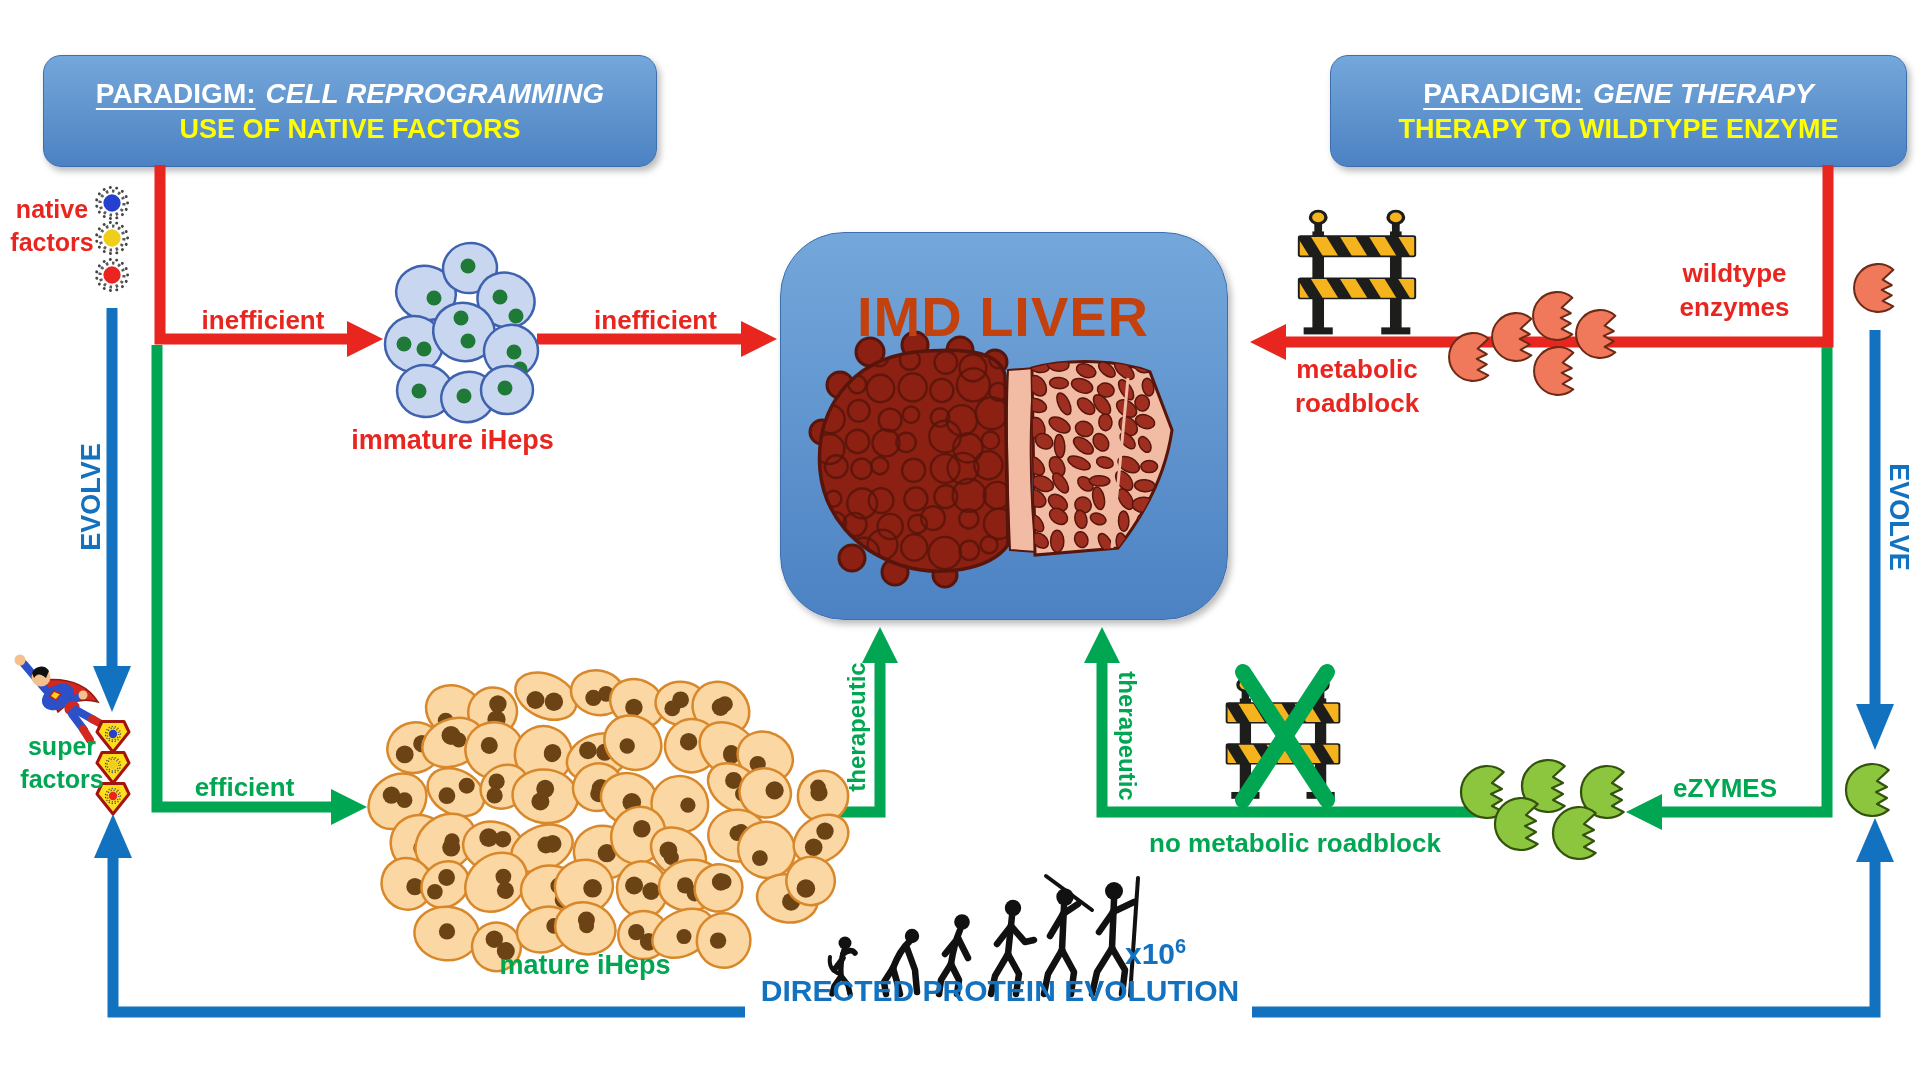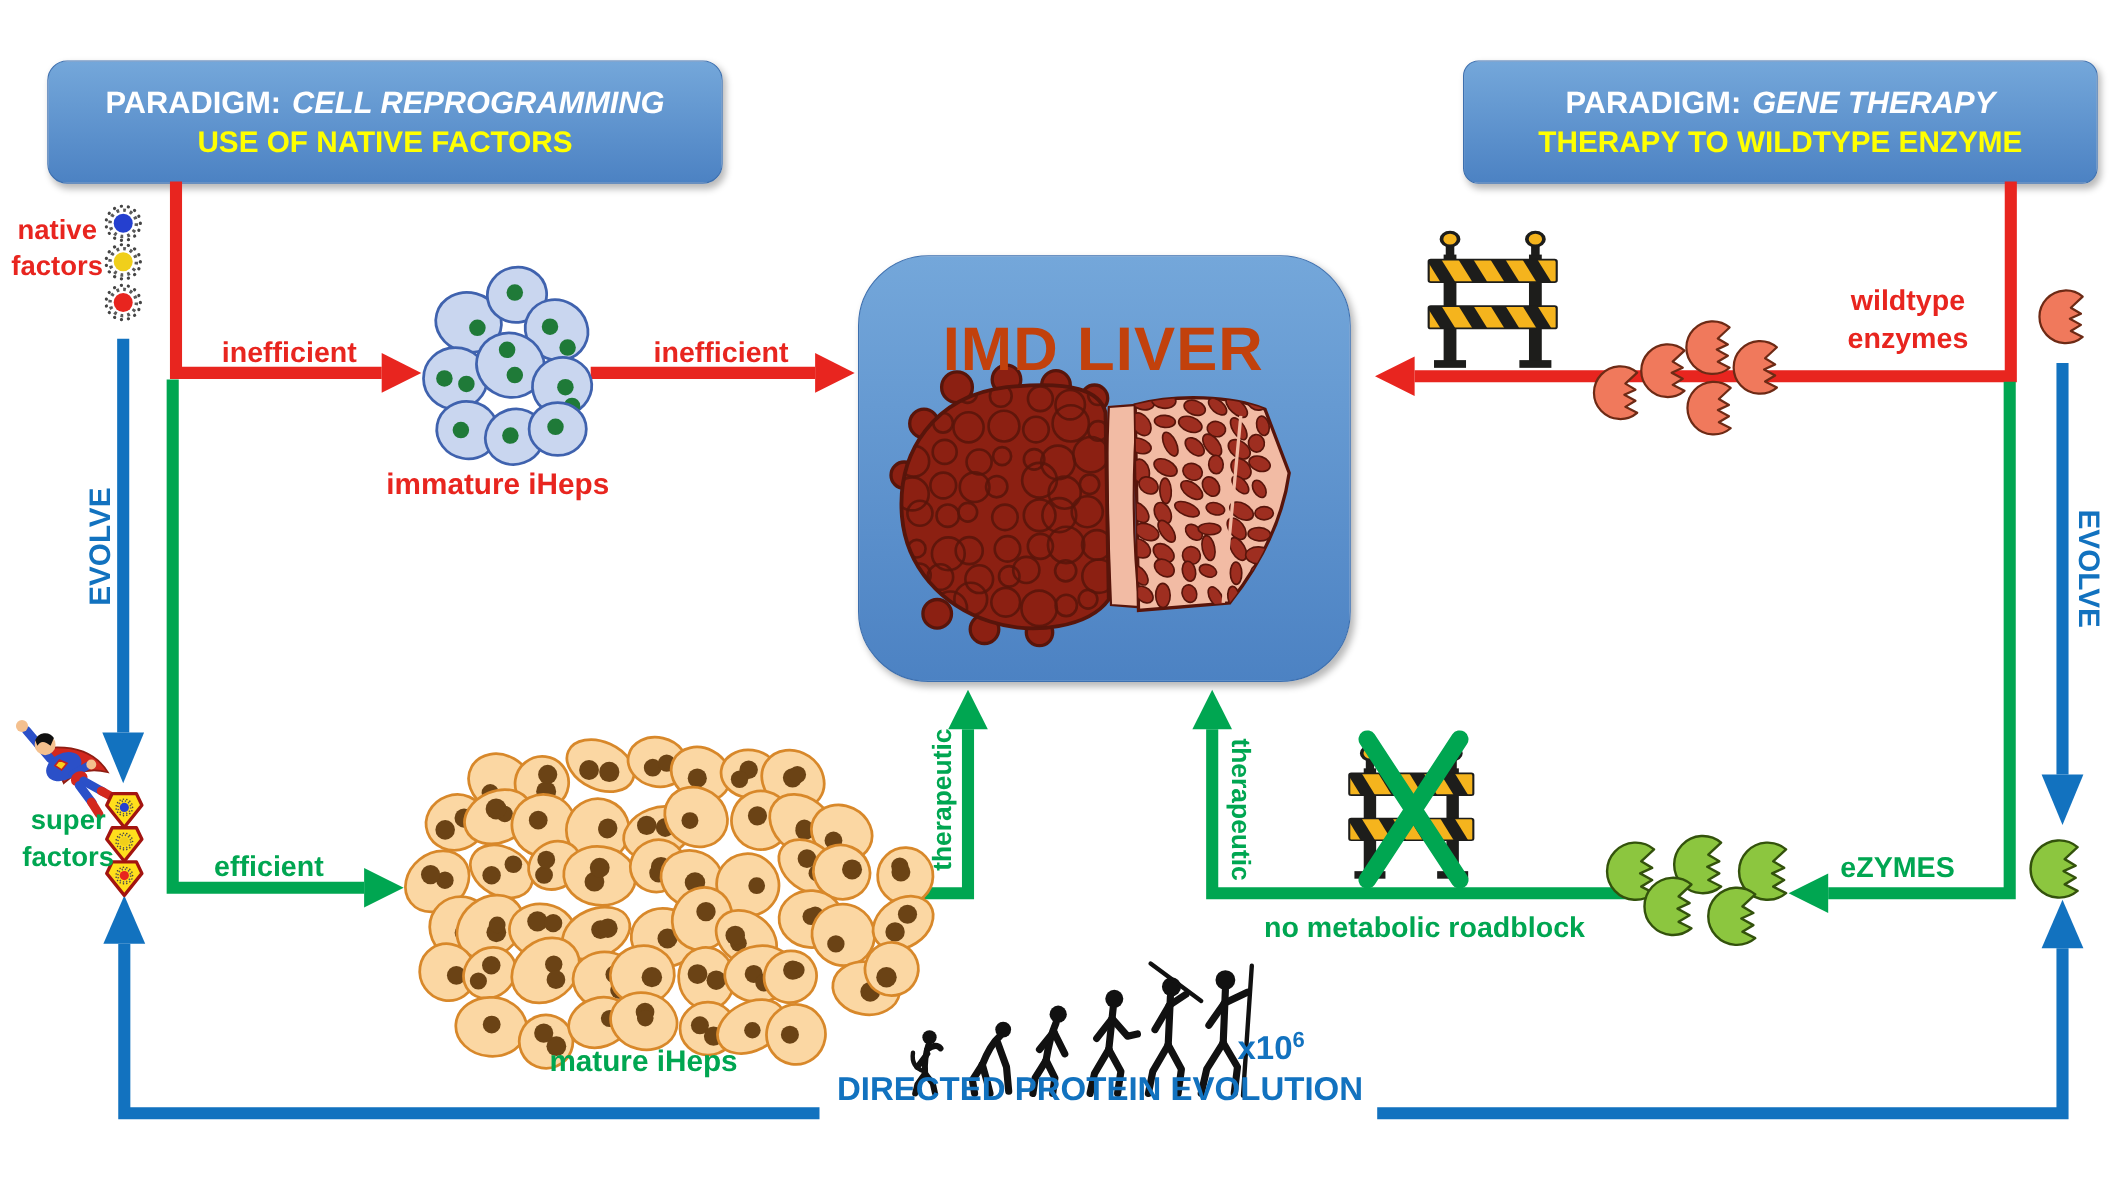--- a/index.html
+++ b/index.html
@@ -3,21 +3,21 @@
 <meta charset="utf-8">
 <style>
   html,body{margin:0;padding:0;background:#ffffff;}
   #stage{position:relative;width:1920px;height:1080px;overflow:hidden;
          font-family:"Liberation Sans",sans-serif;background:#fff;}
   .box{position:absolute;background:linear-gradient(180deg,var(--box_blue_top),var(--box_blue_bottom));
        border:1px solid #3d6fae;border-radius:18px;box-shadow:3px 4px 7px rgba(0,0,0,.28);
        display:flex;flex-direction:column;align-items:center;justify-content:center;gap:4px;z-index:0;}
   .box.center-box{border-radius:64px;}
   .pline1{color:#fff;font-size:28px;font-weight:bold;white-space:nowrap;}
-  .pl-label{text-underline-offset:5px;}
+  .pl-label{text-decoration:underline;text-underline-offset:5px;}
   .pl-title{font-style:italic;margin-left:10px;}
   .pline2{color:var(--yellow);font-size:27px;font-weight:bold;white-space:nowrap;}
   .lbl{position:absolute;font-weight:bold;line-height:1.32;z-index:3;}
   .ctr{text-align:center;}
   .red-t{color:var(--red);}  .green-t{color:var(--green);}  .blue-t{color:var(--blue);}
   .rot-ccw{transform:translate(-50%,-50%) rotate(-90deg);white-space:nowrap;}
   .rot-cw{transform:translate(-50%,-50%) rotate(90deg);white-space:nowrap;}
   #connect-layer{position:absolute;left:0;top:0;z-index:1;}
   #imd-title{position:absolute;left:800px;top:284px;width:406px;text-align:center;
              color:#c2410c;font-size:56px;font-weight:bold;z-index:2;letter-spacing:1px;}
@@ -30,21 +30,21 @@
 
 <div id="stage">
 
   <div class="box" style="left:43px;top:55px;width:612px;height:110px;">
     <div class="pline1">
       <span class="pl-label">PARADIGM:</span><span class="pl-title">CELL REPROGRAMMING</span>
     </div>
     <div class="pline2">USE OF NATIVE FACTORS</div>
   </div>
 
-  <div class="box" style="left:1330px;top:55px;width:575px;height:110px;border-radius:14px;">
+  <div class="box" style="left:1330px;top:55px;width:575px;height:110px;">
     <div class="pline1">
       <span class="pl-label">PARADIGM:</span><span class="pl-title">GENE THERAPY</span>
     </div>
     <div class="pline2">THERAPY TO WILDTYPE ENZYME</div>
   </div>
 
   <div class="box center-box" style="left:780px;top:232px;width:446px;height:386px;"></div>
   <div id="imd-title">IMD LIVER</div>
 
   <svg id="connect-layer" width="1920" height="1080" viewBox="0 0 1920 1080">
@@ -524,20 +524,21 @@
         <path d="M0,-46 L13,-24 L10,0"></path>
       </g>
     </g>
   </svg>
 
   <div class="lbl red-t ctr" style="left:2px;top:193px;width:100px;font-size:25px;">native factors</div>
   <div class="lbl red-t ctr" style="left:178px;top:303px;width:170px;font-size:26px;">inefficient</div>
   <div class="lbl red-t ctr" style="left:350px;top:423px;width:205px;font-size:27px;">immature iHeps</div>
   <div class="lbl red-t ctr" style="left:548px;top:303px;width:215px;font-size:26px;">inefficient</div>
   <div class="lbl red-t ctr" style="left:1652px;top:256px;width:165px;font-size:26px;">wildtype enzymes</div>
+  <div class="lbl red-t ctr" style="left:1262px;top:352px;width:190px;font-size:26px;">metabolic roadblock</div>
 
   <div class="lbl blue-t rot-ccw" style="left:92px;top:497px;font-size:27px;">EVOLVE</div>
   <div class="lbl blue-t rot-cw" style="left:1898px;top:517px;font-size:27px;">EVOLVE</div>
 
   <div class="lbl green-t ctr" style="left:0px;top:730px;width:100px;font-size:25px;padding-left:12px;">super factors</div>
   <div class="lbl green-t ctr" style="left:182px;top:770px;width:125px;font-size:26px;">efficient</div>
   <div class="lbl green-t ctr" style="left:480px;top:948px;width:210px;font-size:27px;">mature iHeps</div>
   <div class="lbl green-t rot-ccw" style="left:857px;top:727px;font-size:24px;">therapeutic</div>
   <div class="lbl green-t rot-cw" style="left:1127px;top:736px;font-size:24px;">therapeutic</div>
   <div class="lbl green-t ctr" style="left:1135px;top:826px;width:320px;font-size:26px;">no metabolic roadblock</div>

